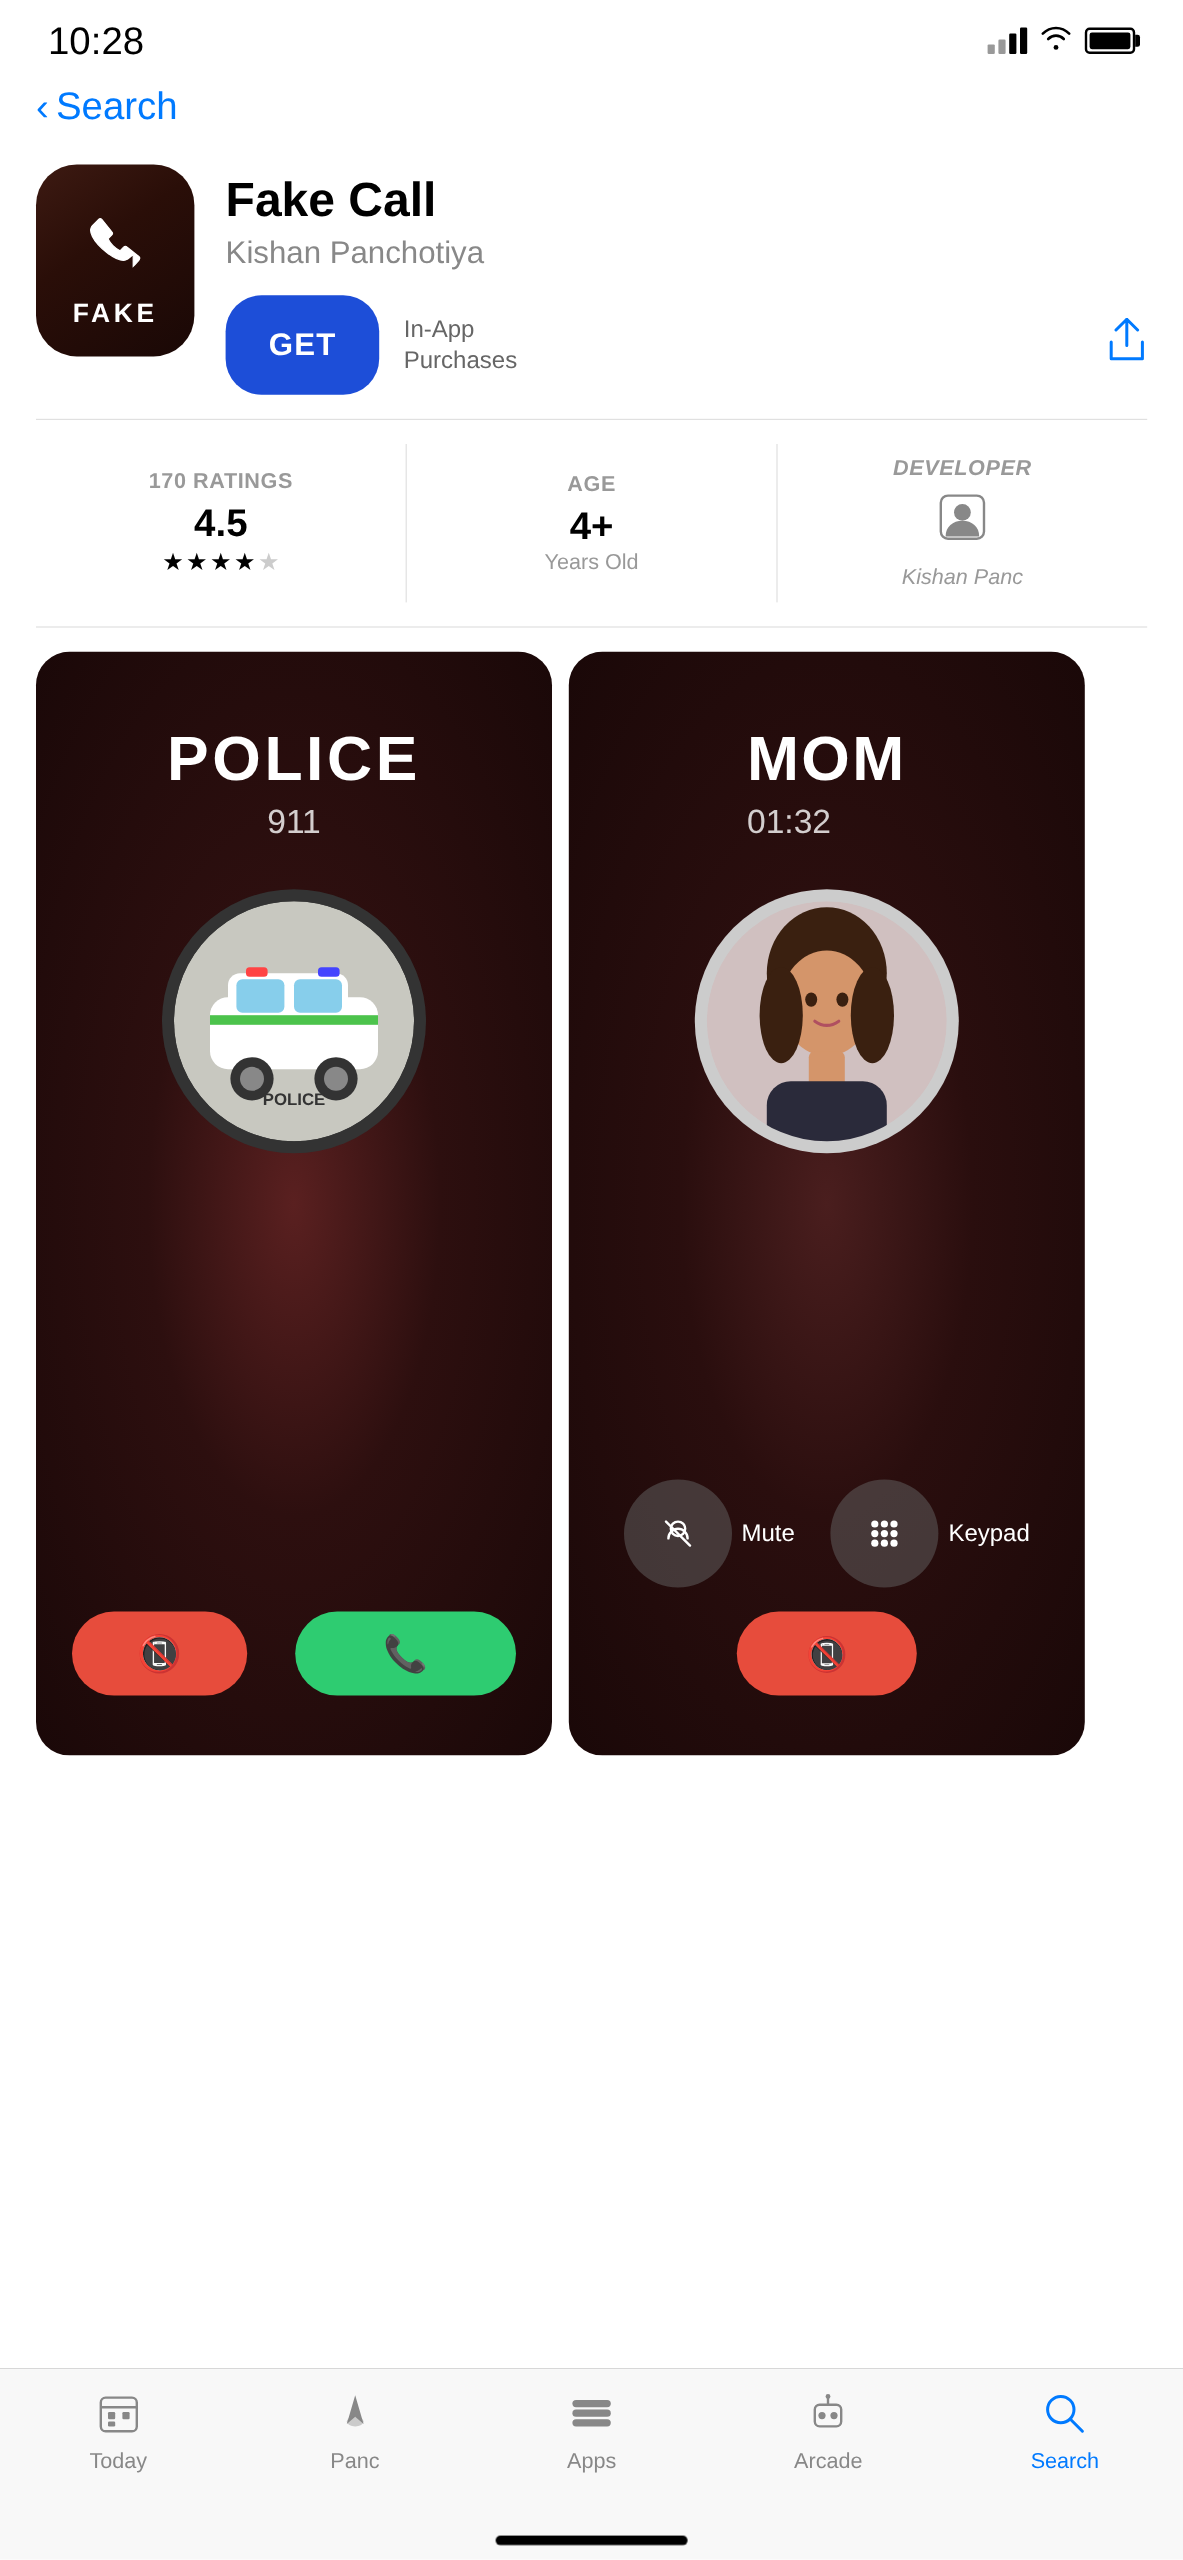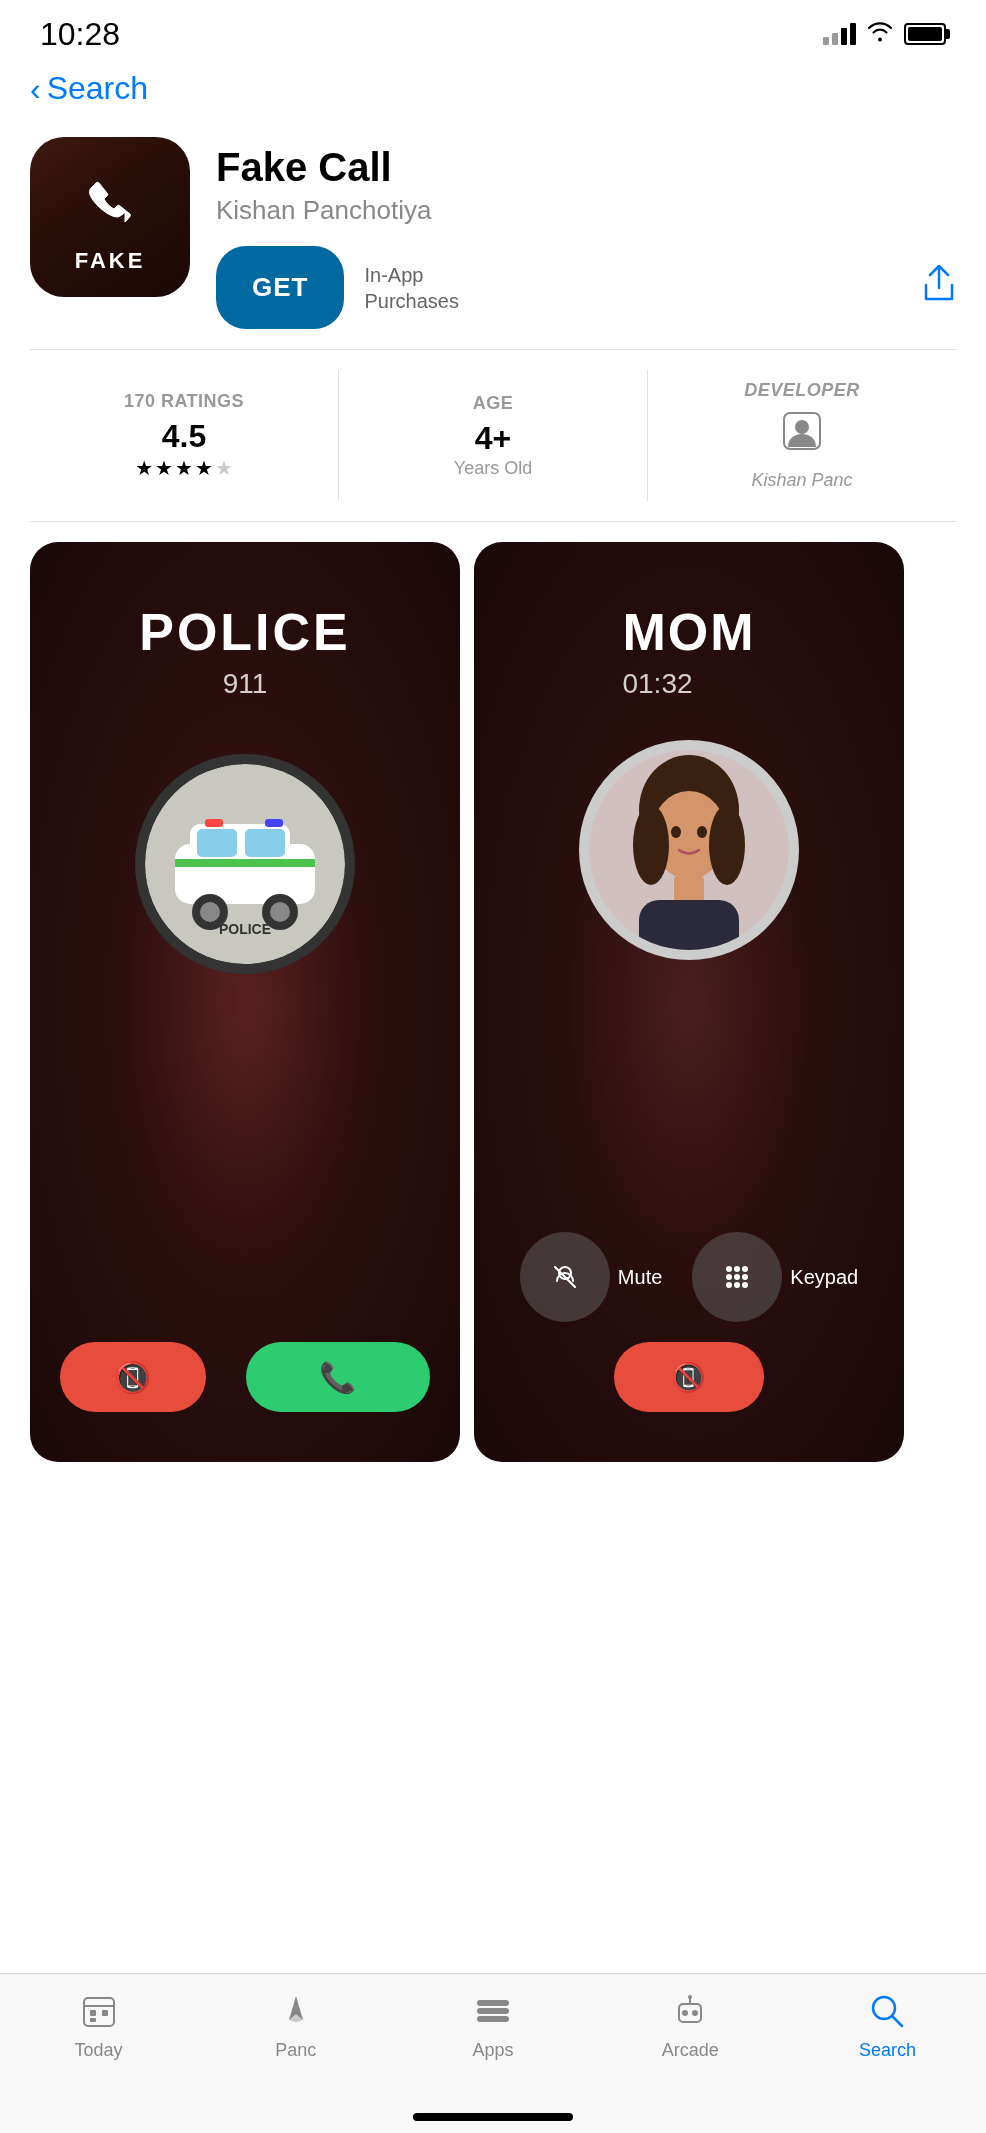--- a/index.html
+++ b/index.html
@@ -104,21 +104,21 @@
 
     
     .app-header {
       display: flex;
       align-items: flex-start;
       padding: 10px 30px 20px 30px;
       gap: 26px;
     }
 
     .app-icon {
-      width: 160px;
+      width: 132px;
       height: 160px;
       border-radius: 34px;
       background: linear-gradient(145deg, #3d1a12 0%, #2a0e08 40%, #1a0806 100%);
       display: flex;
       flex-direction: column;
       align-items: center;
       justify-content: center;
       flex-shrink: 0;
       overflow: hidden;
       position: relative;
@@ -151,21 +151,21 @@
     }
 
     .app-actions {
       display: flex;
       align-items: center;
       gap: 20px;
       margin-top: 20px;
     }
 
     .get-button {
-      background: #0369a1;
+      background: #1d4ed8;
       color: white;
       border: none;
       border-radius: 30px;
       padding: 26px 36px;
       font-size: 26px;
       font-weight: 700;
       cursor: pointer;
       letter-spacing: 1px;
     }
 
@@ -280,21 +280,20 @@
     }
 
     
     .screenshot-police {
       background: radial-gradient(ellipse at center, #5a2020 0%, #2d0f0f 40%, #1a0808 100%);
       display: flex;
       flex-direction: column;
       align-items: center;
       justify-content: space-between;
       padding: 60px 30px 50px 30px;
-      gap: 14px;
     }
 
     .call-name {
       color: white;
       font-size: 52px;
       font-weight: 800;
       text-align: center;
       letter-spacing: 3px;
     }
 

